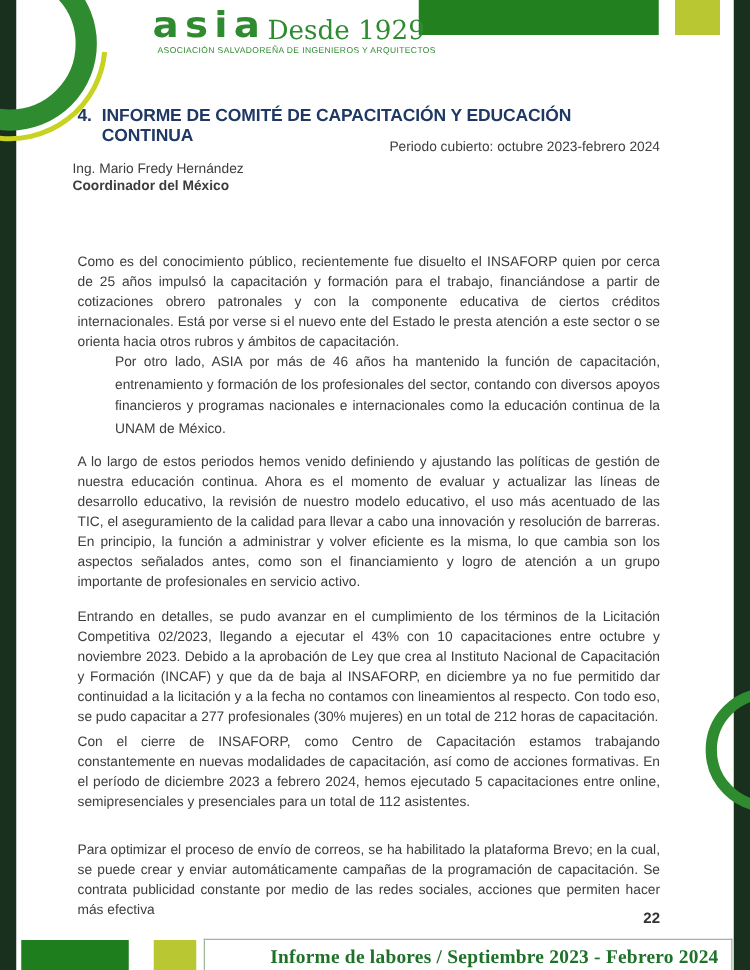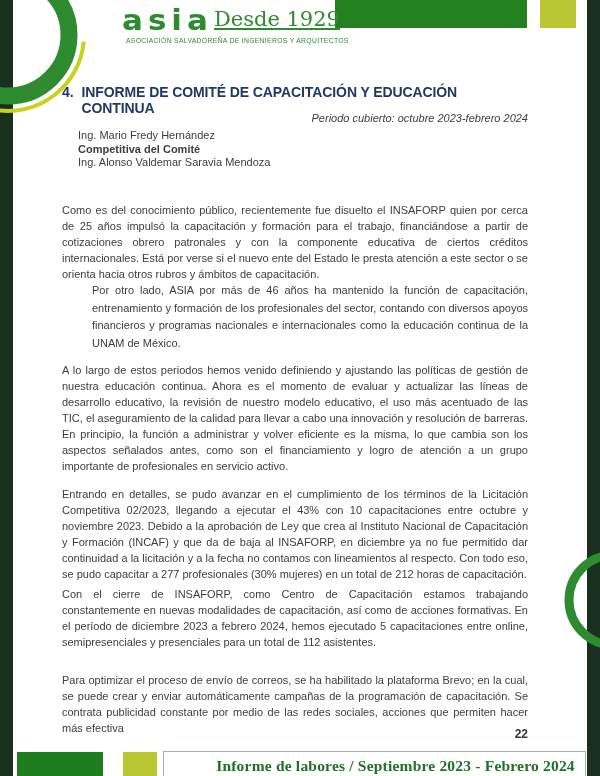--- a/index.html
+++ b/index.html
@@ -14,48 +14,48 @@
   .strip.left{left:0;}
   .strip.right{right:0;}
   
   .corner-arc{position:absolute;top:0;left:0;pointer-events:none;}
   .right-ring{position:absolute;top:540px;right:0;pointer-events:none;}
   
   .hbar-green{position:absolute;left:335px;top:0;width:192px;height:28px;background:#23801f;}
   .hbar-yellow{position:absolute;left:540px;top:0;width:36px;height:28px;background:#b9c832;}
   
   .logo{position:absolute;left:122px;top:4px;width:240px;}
-  .logo-line{display:flex;align-items:center;}
+  .logo-line{display:flex;align-items:flex-end;}
   .logo-brand{
     font-family:"DejaVu Sans", sans-serif;font-weight:bold;
     font-size:31px;letter-spacing:5px;color:#2e8b2f;line-height:1;
     transform:scaleY(.92);transform-origin:left bottom;
   }
   .logo-since{
     font-family:"DejaVu Serif", serif;font-size:21px;color:#2e8b2f;
-    margin-left:1px;letter-spacing:0px;line-height:1;text-decoration:underline;
+    margin-left:1px;letter-spacing:0px;line-height:1;
   }
   .logo-tagline{
     margin-top:2px;margin-left:4px;
     font-size:6.8px;letter-spacing:.32px;color:#2e8b2f;white-space:nowrap;
   }
   
   .doc-title{
     position:absolute;left:62px;top:84px;width:470px;
     display:flex;gap:8px;
     color:#1f3864;font-weight:bold;font-size:14px;letter-spacing:-0.1px;
   }
   
   .period{
     position:absolute;left:62px;top:112px;width:466px;
-    text-align:right;font-size:11px;color:#3d3d3d;font-style:italic;
+    text-align:right;font-size:11px;color:#3d3d3d;
   }
   
   .committee{
-    position:absolute;left:78px;top:129px;width:466px;
+    position:absolute;left:58px;top:129px;width:466px;
     font-size:11px;line-height:13.6px;color:#3d3d3d;
   }
   .committee .bold{font-weight:bold;}
   
   .doc-body{
     position:absolute;left:62px;top:202px;width:466px;
     font-size:11px;color:#3d3d3d;text-align:justify;
   }
   .doc-body p{margin:0 0 12px 0;line-height:16px;}
   .doc-body p.p1{margin-bottom:0;}
@@ -111,22 +111,21 @@
 
 <div class="doc-title">
   <span>4.</span>
   <span>INFORME DE COMITÉ DE CAPACITACIÓN Y EDUCACIÓN CONTINUA</span>
 </div>
 
 <div class="period">Periodo cubierto: octubre 2023-febrero 2024</div>
 
 <div class="committee">
   <div>Ing. Mario Fredy Hernández</div>
-  <div class="bold">Competitiva del Comité</div>
-  <div>Ing. Alonso Valdemar Saravia Mendoza</div>
+  <div class="bold">Coordinador del México</div>
 </div>
 
 <div class="doc-body">
   <p class="p1">Como es del conocimiento público, recientemente fue disuelto el INSAFORP quien por cerca de 25 años impulsó la capacitación y formación para el trabajo, financiándose a partir de cotizaciones obrero patronales y con la componente educativa de ciertos créditos internacionales. Está por verse si el nuevo ente del Estado le presta atención a este sector o se orienta hacia otros rubros y ámbitos de capacitación.</p>
   <p class="p2">Por otro lado, ASIA por más de 46 años ha mantenido la función de capacitación, entrenamiento y formación de los profesionales del sector, contando con diversos apoyos financieros y programas nacionales e internacionales como la educación continua de la UNAM de México.</p>
   <p class="p3">A lo largo de estos periodos hemos venido definiendo y ajustando las políticas de gestión de nuestra educación continua. Ahora es el momento de evaluar y actualizar las líneas de desarrollo educativo, la revisión de nuestro modelo educativo, el uso más acentuado de las TIC, el aseguramiento de la calidad para llevar a cabo una innovación y resolución de barreras. En principio, la función a administrar y volver eficiente es la misma, lo que cambia son los aspectos señalados antes, como son el financiamiento y logro de atención a un grupo importante de profesionales en servicio activo.</p>
   <p class="p4">Entrando en detalles, se pudo avanzar en el cumplimiento de los términos de la Licitación Competitiva 02/2023, llegando a ejecutar el 43% con 10 capacitaciones entre octubre y noviembre 2023. Debido a la aprobación de Ley que crea al Instituto Nacional de Capacitación y Formación (INCAF) y que da de baja al INSAFORP, en diciembre ya no fue permitido dar continuidad a la licitación y a la fecha no contamos con lineamientos al respecto. Con todo eso, se pudo capacitar a 277 profesionales (30% mujeres) en un total de 212 horas de capacitación.</p>
   <p class="p5">Con el cierre de INSAFORP, como Centro de Capacitación estamos trabajando constantemente en nuevas modalidades de capacitación, así como de acciones formativas. En el período de diciembre 2023 a febrero 2024, hemos ejecutado 5 capacitaciones entre online, semipresenciales y presenciales para un total de 112 asistentes.</p>
   <p class="p6">Para optimizar el proceso de envío de correos, se ha habilitado la plataforma Brevo; en la cual, se puede crear y enviar automáticamente campañas de la programación de capacitación. Se contrata publicidad constante por medio de las redes sociales, acciones que permiten hacer más efectiva</p>
 </div>

